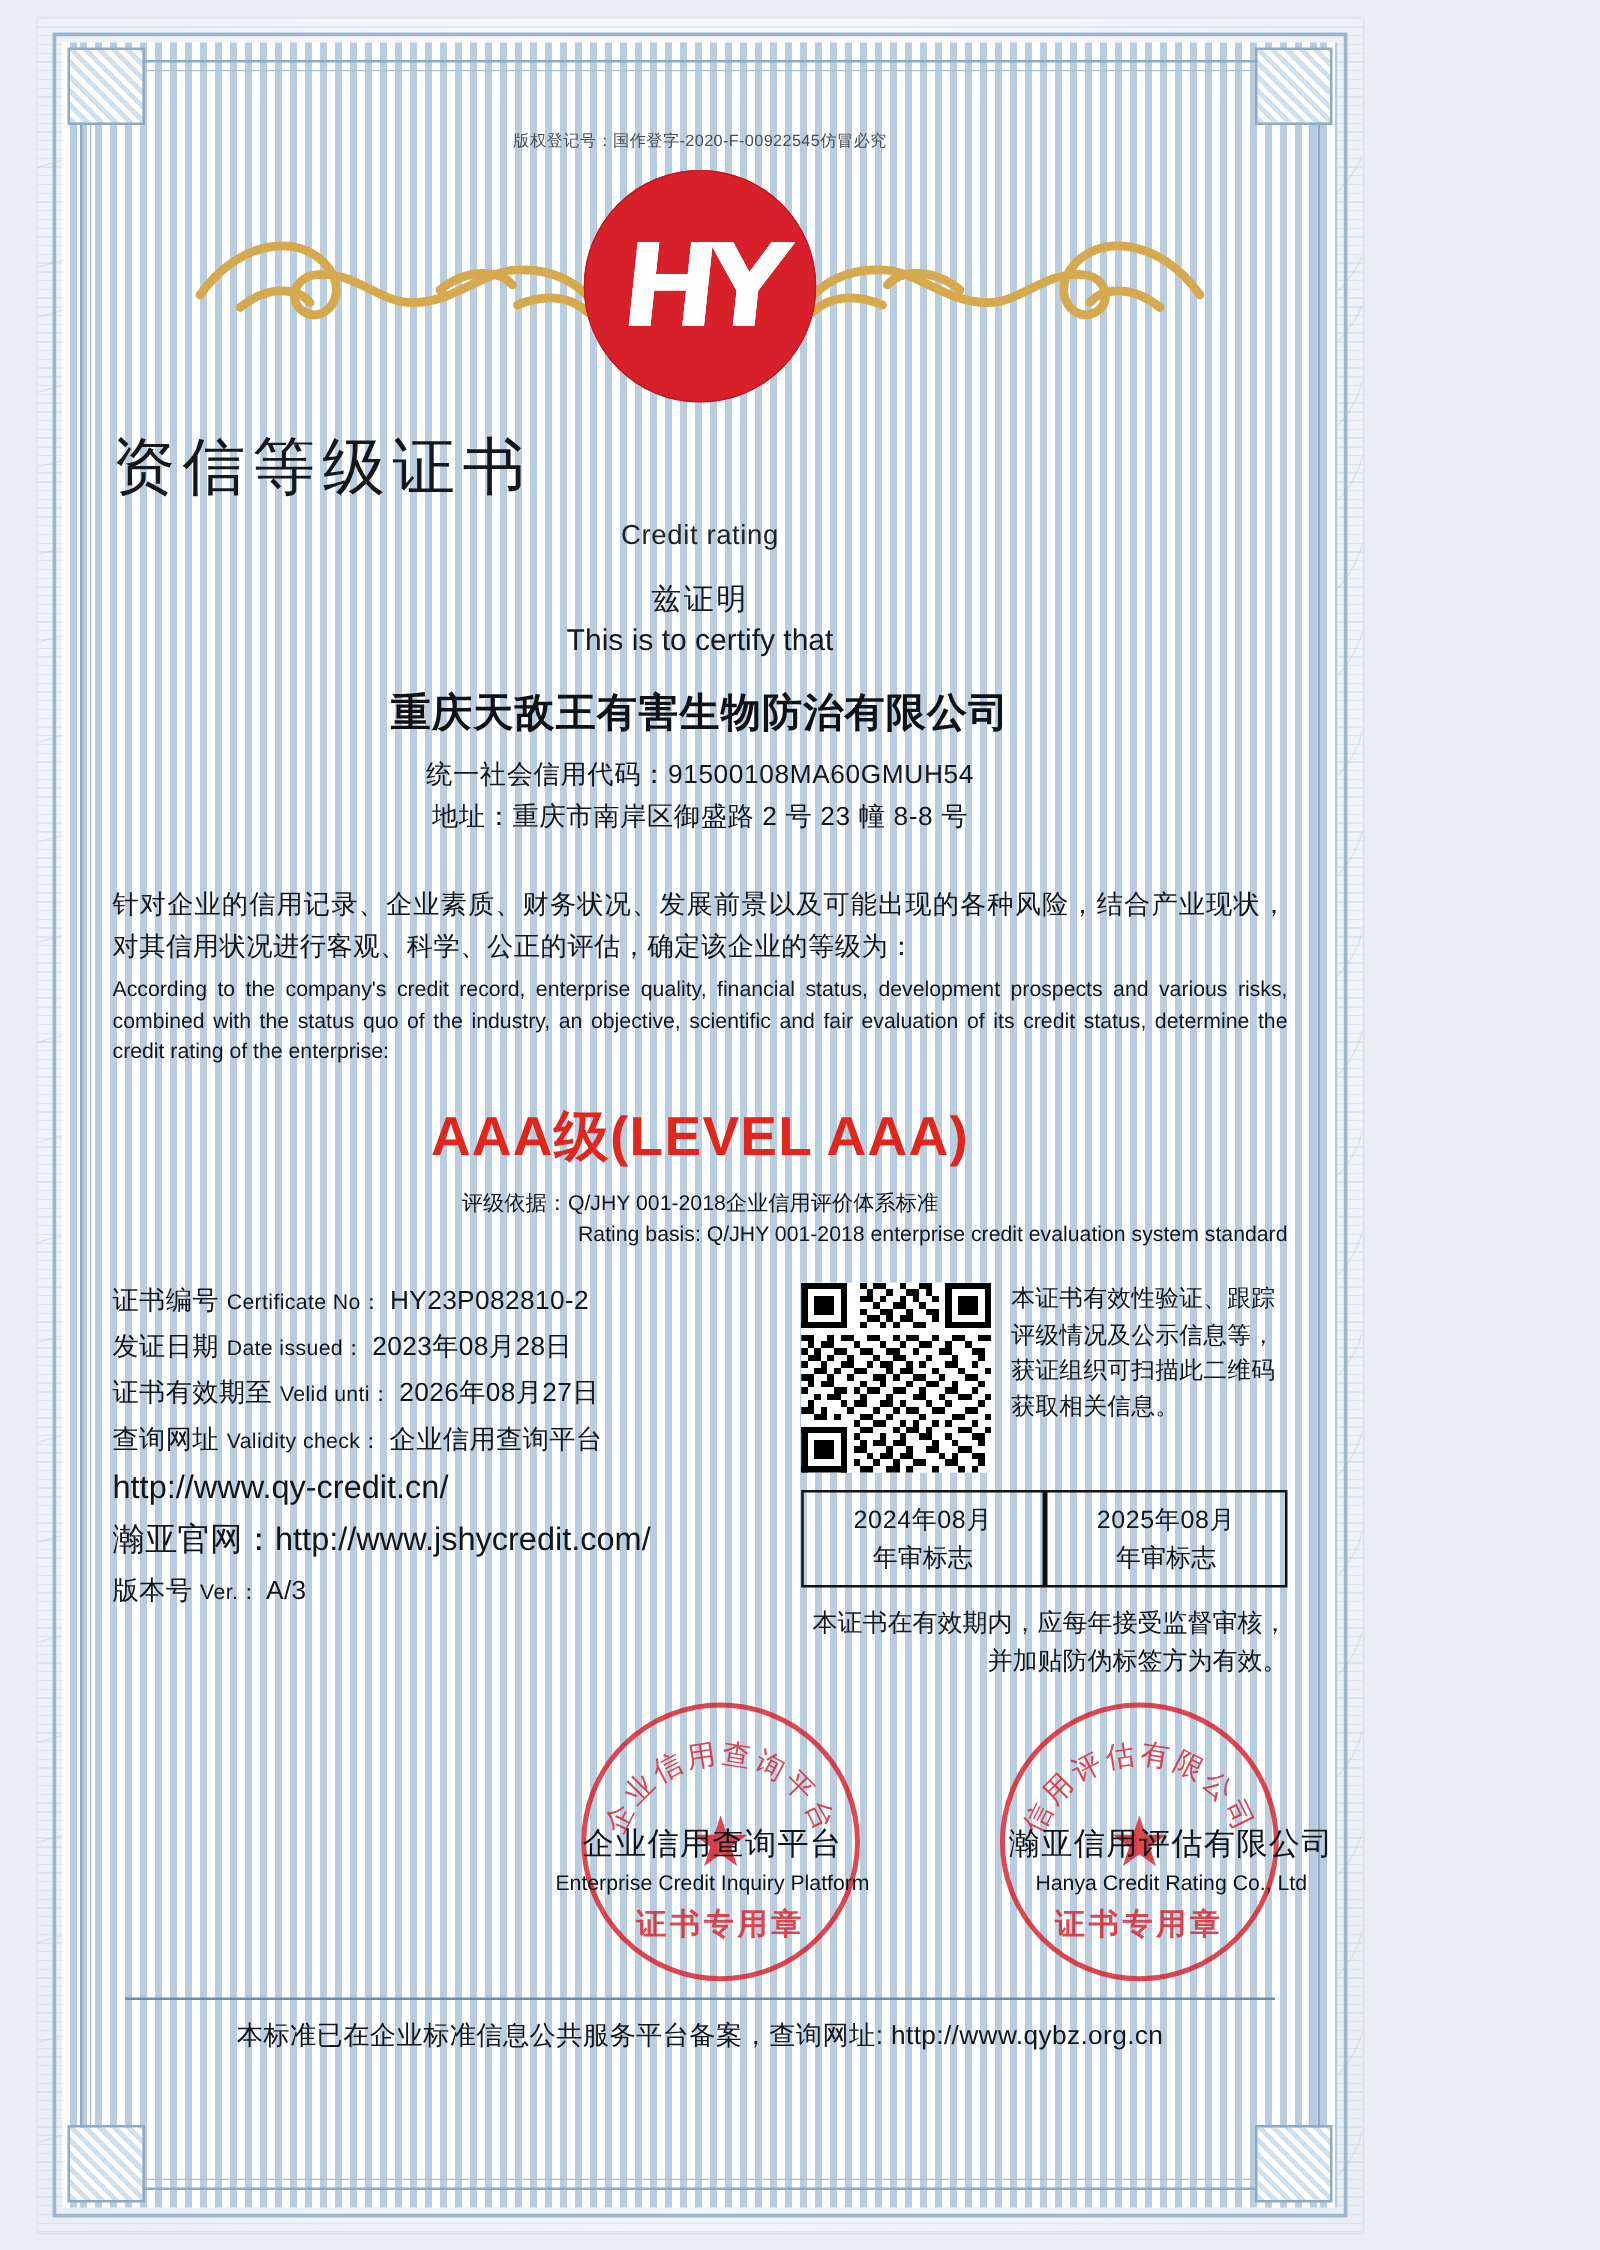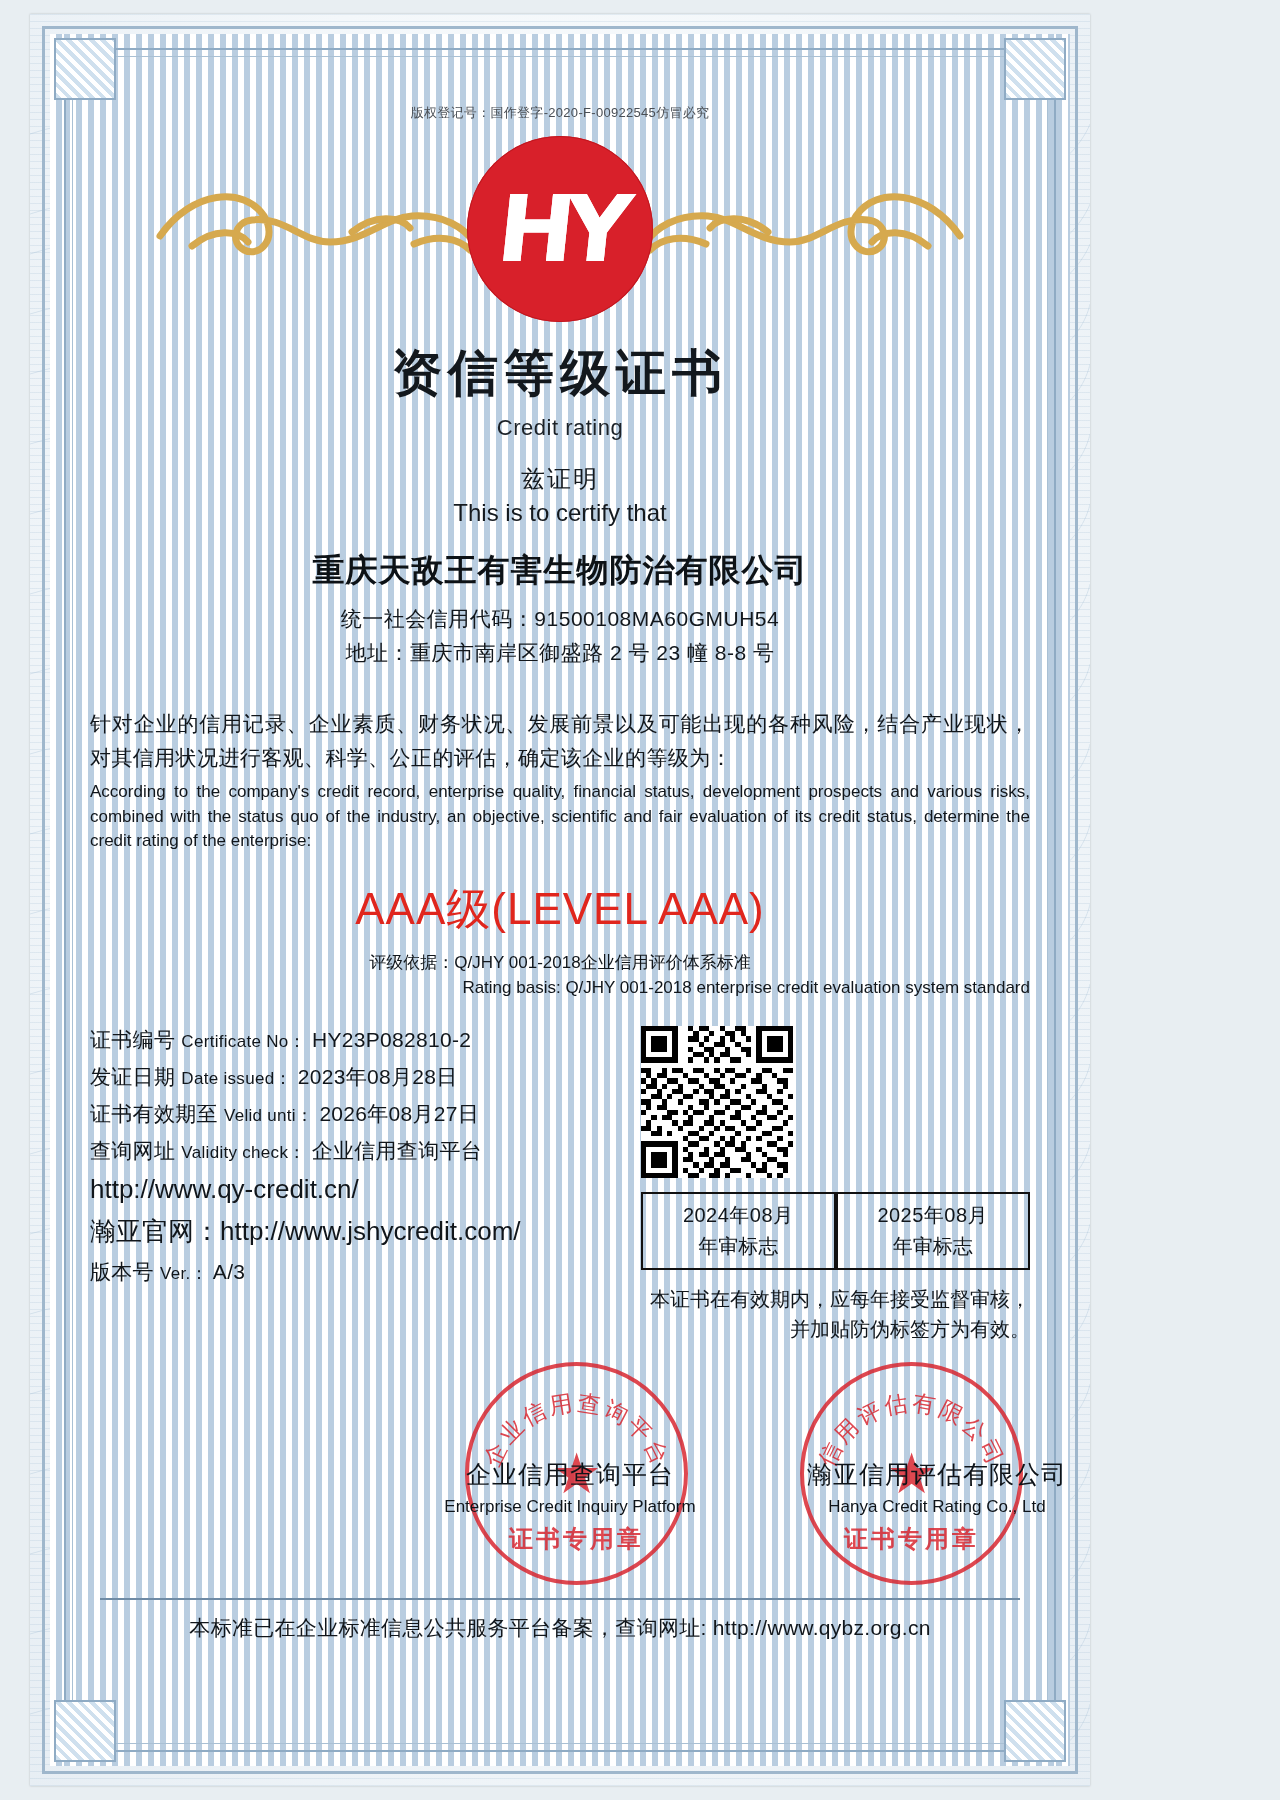--- a/index.html
+++ b/index.html
@@ -62,38 +62,38 @@
     display:flex;align-items:center;justify-content:center;
     box-shadow:0 0 0 1px #c0171f inset;
   }
   .seal-logo .hy{
     font-family:"DejaVu Sans",sans-serif;
     font-weight:bold;font-size:92px;color:#ffffff;letter-spacing:-10px;
     text-shadow:0 0 0 #fff;
     transform:skewX(-6deg);
   }
   .title-cn{
-    text-align:center;font-size:50px;font-weight:bold;color:#13181d;letter-spacing:6px;margin-top:2px;
+    font-size:50px;font-weight:normal;color:#13181d;letter-spacing:6px;margin-top:2px;
   }
   .title-en{
     text-align:center;font-size:22px;color:#1c2228;margin-top:8px;letter-spacing:.5px;
   }
   .certify-cn{text-align:center;font-size:24px;color:#14191e;margin-top:22px;letter-spacing:2px;}
   .certify-en{text-align:center;font-size:24px;color:#14191e;margin-top:4px;}
   .company{
     text-align:center;font-size:32px;font-weight:bold;color:#0d1216;margin-top:22px;letter-spacing:1px;
   }
   .meta{text-align:center;font-size:21px;color:#12171c;margin-top:12px;letter-spacing:.5px;}
   .meta2{text-align:center;font-size:21px;color:#12171c;margin-top:6px;letter-spacing:.5px;}
 
   .body-cn{font-size:21px;color:#11161b;line-height:1.6;margin-top:40px;text-align:justify;letter-spacing:.4px;}
   .body-en{font-size:17px;color:#11161b;line-height:1.45;margin-top:6px;text-align:justify;}
 
   .level{
-    text-align:center;font-size:44px;font-weight:normal;color:#e0261d;margin-top:26px;letter-spacing:1px;
+    text-align:center;font-size:44px;font-weight:bold;color:#e0261d;margin-top:26px;letter-spacing:1px;
   }
   .basis-cn{text-align:center;font-size:17px;color:#11161b;margin-top:12px;}
   .basis-en{text-align:right;font-size:17px;color:#11161b;margin-top:4px;}
 
   .lower{display:flex;margin-top:28px;}
   .lower-left{width:545px;}
   .lower-right{flex:1;padding-left:6px;}
 
   .row{font-size:21px;color:#11161b;margin-bottom:9px;letter-spacing:.3px;}
   .row .en{font-size:17px;}
@@ -463,20 +463,21 @@
                 <rect x="22" y="27" width="2" height="1"></rect>
                 <rect x="27" y="27" width="1" height="1"></rect>
               <rect x="9" y="28" width="2" height="1"></rect>
                 <rect x="13" y="28" width="2" height="1"></rect>
                 <rect x="16" y="28" width="1" height="1"></rect>
                 <rect x="20" y="28" width="1" height="1"></rect>
                 <rect x="24" y="28" width="1" height="1"></rect>
                 <rect x="26" y="28" width="1" height="1"></rect>
             </g>
           </svg>
+          <div class="qr-text">本证书有效性验证、跟踪评级情况及公示信息等，获证组织可扫描此二维码获取相关信息。</div>
         </div>
 
         <div class="stamps-row">
           <div class="stamp-box">
             <div class="yr">2024年08月</div>
             <div class="lbl">年审标志</div>
           </div>
           <div class="stamp-box">
             <div class="yr">2025年08月</div>
             <div class="lbl">年审标志</div>

